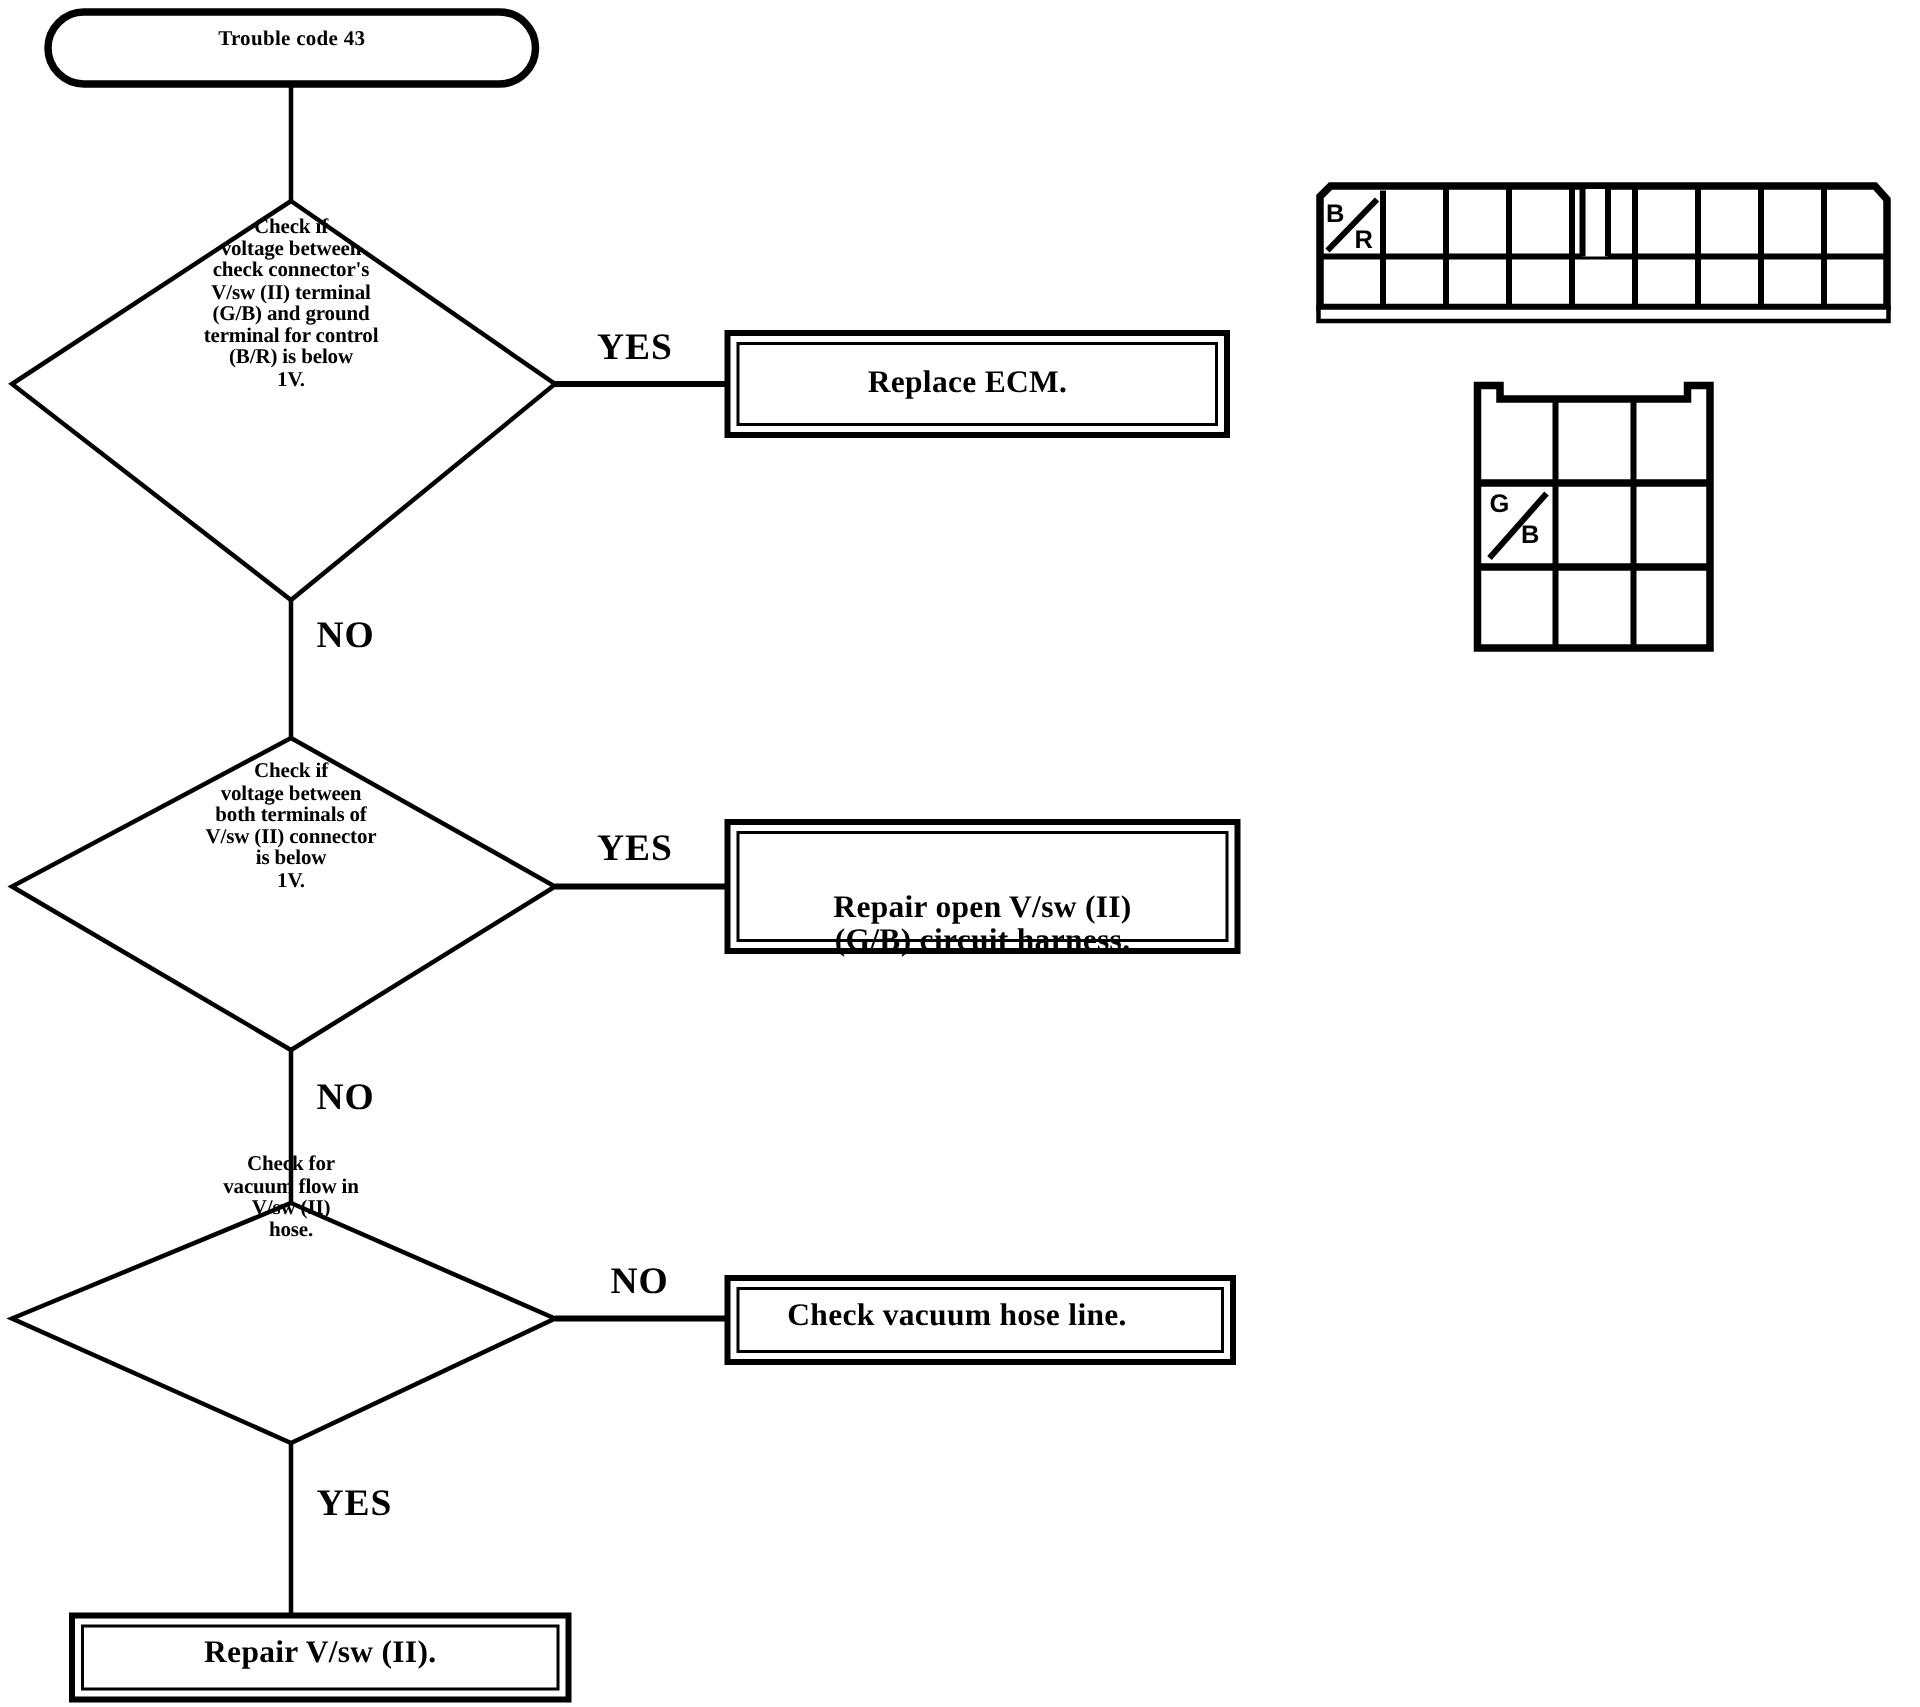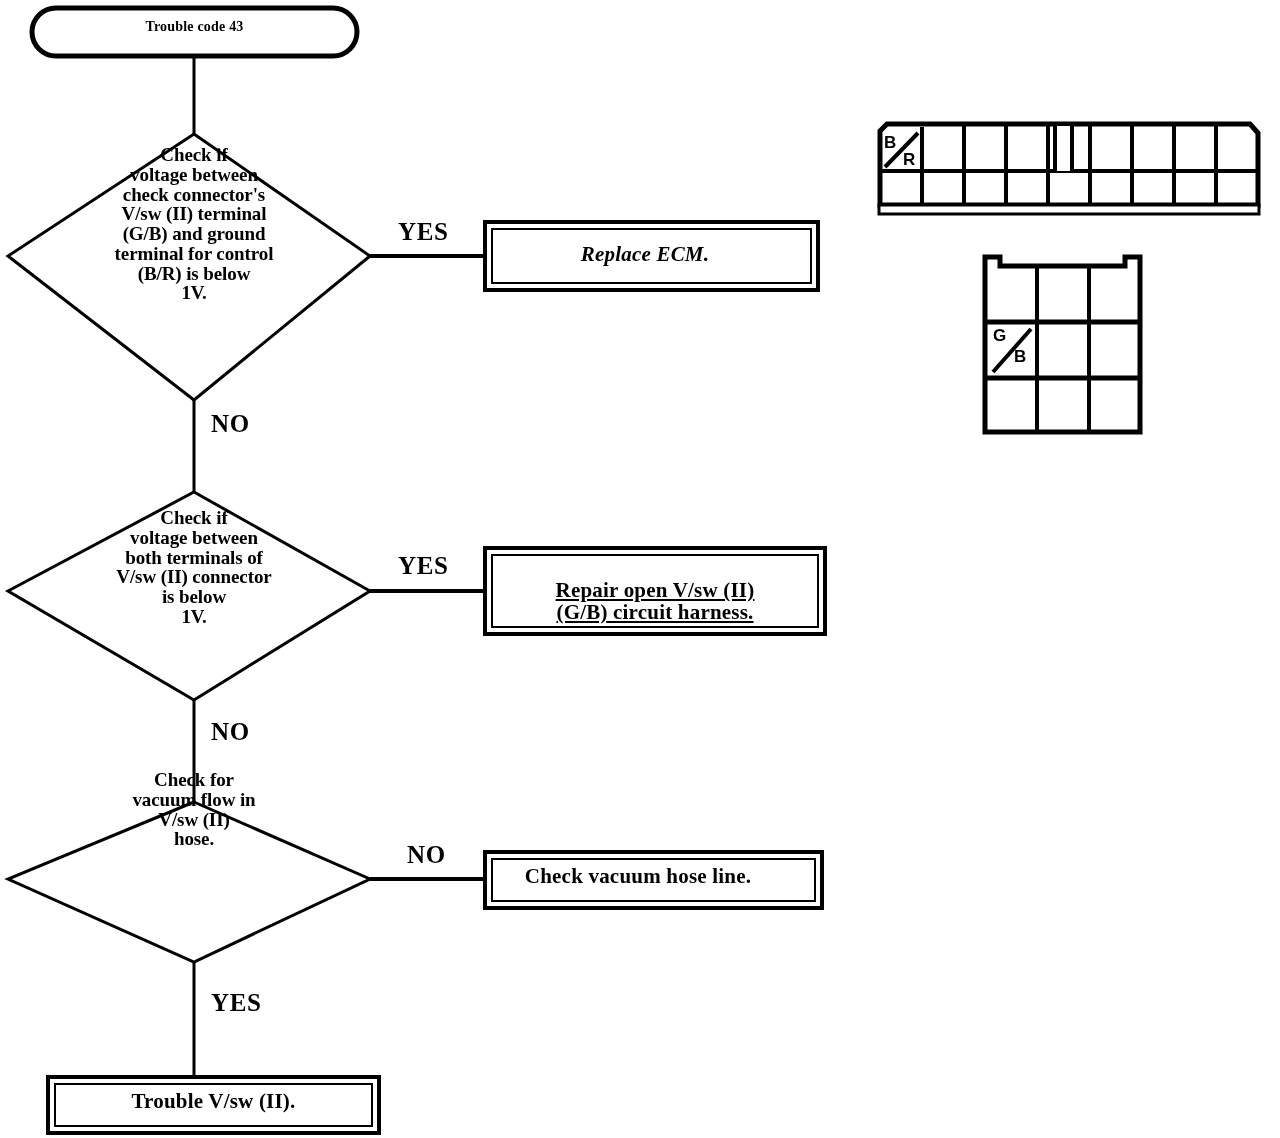--- a/index.html
+++ b/index.html
@@ -30,21 +30,21 @@
     color: #000;
     line-height: 1.04;
     white-space: pre;
     pointer-events: none;
   }
   .terminal-text {
     font-size: 14px;
     letter-spacing: 0.2px;
   }
   .diamond-text {
-    font-size: 19px;
+    font-size: 14px;
     letter-spacing: -0.1px;
   }
   .process-text {
     font-size: 21px;
     letter-spacing: 0.2px;
   }
   .edge-label {
     position: absolute;
     font-size: 25px;
     font-weight: bold;
@@ -177,28 +177,28 @@
 both terminals of
 V/sw (II) connector
 is below
 1V.</div>
 
 <div class="node-text diamond-text" style="left:44px; top:770px; width:300px;">Check for
 vacuum flow in
 V/sw (II)
 hose.</div>
 
-<div class="node-text process-text" style="left:492px; top:244px; width:306px;font-style:italic;">Replace ECM.</div>
-
-<div class="node-text process-text" style="left:492px; top:580px; width:326px;text-decoration:underline;">Repair open V/sw (II)
+<div class="node-text process-text" style="left:492px; top:244px; width:306px;">Replace ECM.</div>
+
+<div class="node-text process-text" style="left:492px; top:594px; width:326px;">Repair open V/sw (II)
 (G/B) circuit harness.</div>
 
 <div class="node-text process-text" style="left:468px; top:866px; width:340px;">Check vacuum hose line.</div>
 
-<div class="node-text process-text" style="left:55px; top:1091px; width:317px;">Trouble V/sw (II).</div>
+<div class="node-text process-text" style="left:55px; top:1091px; width:317px;">Repair V/sw (II).</div>
 
 <div class="edge-label" style="left:398px; top:218px;">YES</div>
 
 <div class="edge-label" style="left:211px; top:410px;">NO</div>
 
 <div class="edge-label" style="left:398px; top:552px;">YES</div>
 
 <div class="edge-label" style="left:211px; top:718px;">NO</div>
 
 <div class="edge-label" style="left:407px; top:841px;">NO</div>

